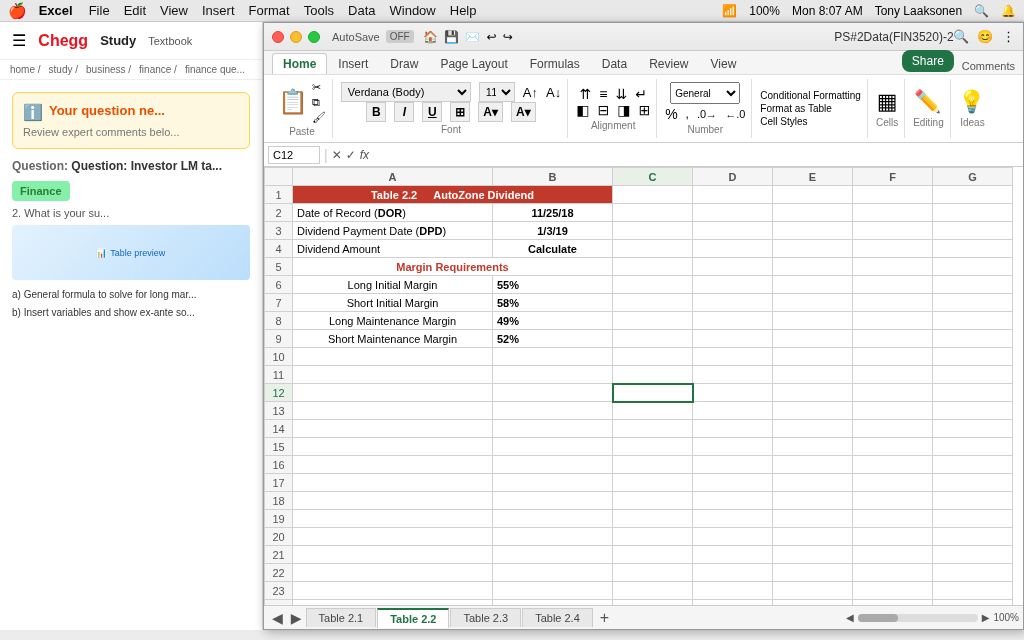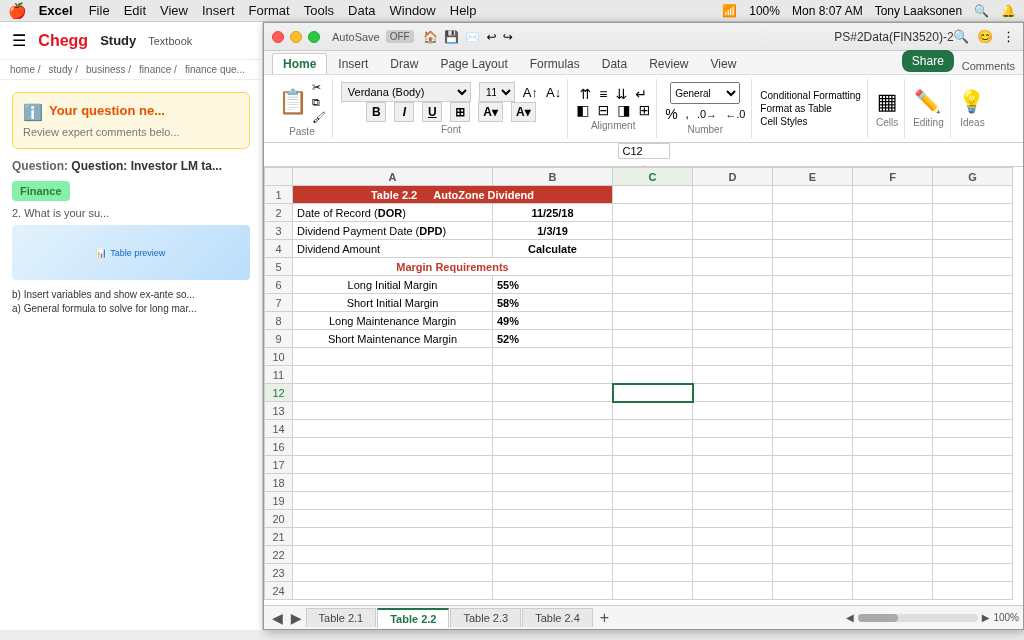--- a/index.html
+++ b/index.html
@@ -119,21 +119,20 @@
 
     
     .formula-bar {
       height: 24px;
       background: white;
       border-bottom: 1px solid #ccc;
       display: flex;
       align-items: center;
       padding: 0 4px;
       gap: 4px;
-      flex-direction: column;
     }
     .cell-ref { width: 52px; border: 1px solid #ccc; font-size: 11px; padding: 1px 4px; height: 18px; }
     .formula-divider { color: #ccc; font-size: 14px; }
     .fx-label { font-size: 12px; color: #555; font-style: italic; }
     .formula-input { flex: 1; border: none; font-size: 11px; outline: none; padding: 0 4px; }
 
     
     .spreadsheet-area {
       flex: 1;
       display: flex;
@@ -393,22 +392,22 @@
     </div>
     <div style="font-size:12px;font-weight:600;color:#333;margin-bottom:8px;">
       <span style="color:#666;">Question: </span><span>Question: Investor LM ta...</span>
     </div>
     <div class="chegg-finance-section">
       <div class="chegg-finance-badge">Finance</div>
       <div style="font-size:11px;color:#555;margin-bottom:6px;">2. What is your su...</div>
       <div class="chegg-thumbnail">
         <span style="font-size:9px;">📊 Table preview</span>
       </div>
+      <div class="chegg-body-text">a) General formula to solve for long mar...</div>
       <div class="chegg-body-text" style="margin-top:4px;">b) Insert variables and show ex-ante so...</div>
-      <div class="chegg-body-text">a) General formula to solve for long mar...</div>
     </div>
   </div>
 </div>
 
 <div class="excel-window">
 
   <div class="excel-titlebar">
     <div class="traffic-lights">
       <div class="traffic-light tl-red"></div>
       <div class="traffic-light tl-yellow"></div>
@@ -700,20 +699,30 @@
               <td class="row-header">14</td>
               <td class="data-cell empty-cell"></td>
               <td class="data-cell empty-cell"></td>
               <td class="data-cell empty-cell"></td>
               <td class="data-cell empty-cell"></td>
               <td class="data-cell empty-cell"></td>
               <td class="data-cell empty-cell"></td>
               <td class="data-cell empty-cell"></td>
             </tr>
             <tr>
+              <td class="row-header">15</td>
+              <td class="data-cell empty-cell"></td>
+              <td class="data-cell empty-cell"></td>
+              <td class="data-cell empty-cell"></td>
+              <td class="data-cell empty-cell"></td>
+              <td class="data-cell empty-cell"></td>
+              <td class="data-cell empty-cell"></td>
+              <td class="data-cell empty-cell"></td>
+            </tr>
+            <tr>
               <td class="row-header">16</td>
               <td class="data-cell empty-cell"></td>
               <td class="data-cell empty-cell"></td>
               <td class="data-cell empty-cell"></td>
               <td class="data-cell empty-cell"></td>
               <td class="data-cell empty-cell"></td>
               <td class="data-cell empty-cell"></td>
               <td class="data-cell empty-cell"></td>
             </tr>
             <tr>

